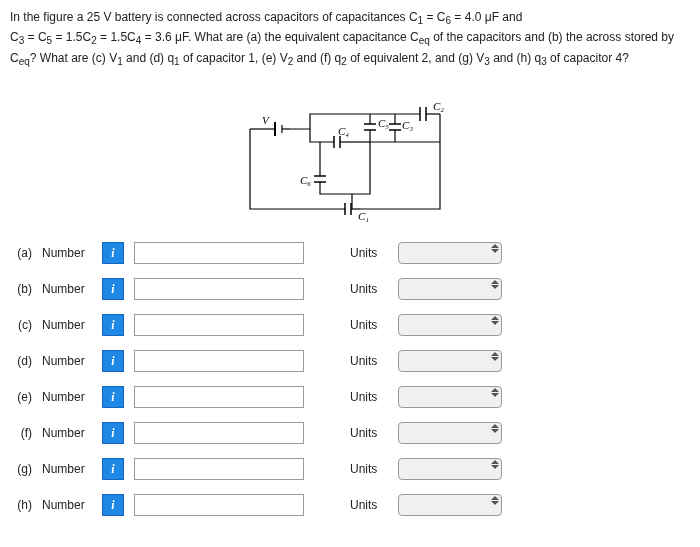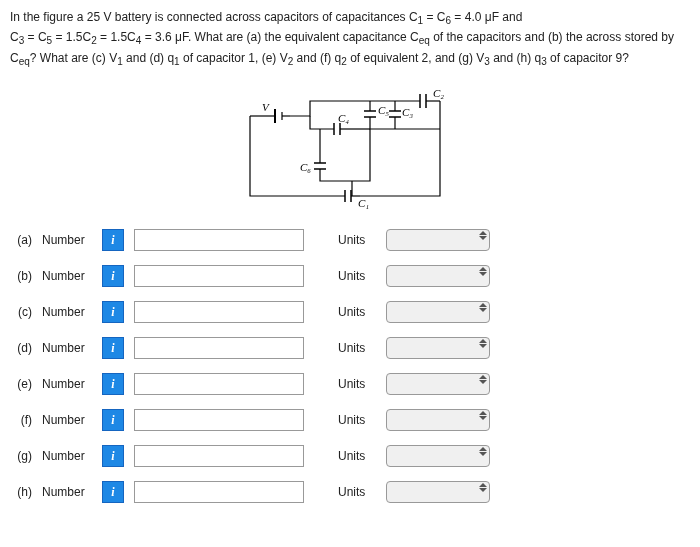--- a/index.html
+++ b/index.html
@@ -6,21 +6,21 @@
   body {
     font-family: Arial, Helvetica, sans-serif;
     font-size: 12px;
     color: #222;
     background: #fff;
     width: 700px;
     padding: 8px 10px;
   }
   .question {
     line-height: 1.5;
-    margin-bottom: 12px;
+    margin-bottom: 25px;
   }
   .figure-wrap {
     display: flex;
     justify-content: center;
     margin-bottom: 18px;
   }
   svg.circuit { display: block; }
   .rows { display: flex; flex-direction: column; gap: 14px; }
   .row {
     display: flex;
@@ -41,21 +41,21 @@
     display: inline-flex;
     align-items: center; justify-content: center;
     cursor: pointer;
   }
   .num-input {
     width: 170px; height: 22px;
     border: 1px solid #999;
     padding: 0 4px;
     font-size: 12px;
   }
-  .units-label { margin-left: 24px; width: 38px; }
+  .units-label { margin-left: 36px; width: 38px; }
   .select-wrap {
     position: relative;
     width: 104px; height: 22px;
   }
   .unit-select {
     width: 100%; height: 100%;
     border: 1px solid #999;
     border-radius: 4px;
     background: #f0f0f0;
     font-size: 12px;
@@ -76,21 +76,21 @@
   }
   .stepper .up { border-bottom: 4px solid #555; }
   .stepper .down { border-top: 4px solid #555; }
 </style>
 </head>
 <body>
 
 <div class="question">
   <span>In the figure a 25 V battery is connected across capacitors of capacitances C</span><sub>1</sub><span> = C</span><sub>6</sub><span> = 4.0 μF and</span><br>
   <span>C</span><sub>3</sub><span> = C</span><sub>5</sub><span> = 1.5C</span><sub>2</sub><span> = 1.5C</span><sub>4</sub><span> = 3.6 μF.  What are (a) the equivalent capacitance C</span><sub>eq</sub><span> of the capacitors and (b) the across stored by</span><br>
-  <span>C</span><sub>eq</sub><span>? What are (c) V</span><sub>1</sub><span> and (d) q</span><sub>1</sub><span> of capacitor 1, (e) V</span><sub>2</sub><span> and (f) q</span><sub>2</sub><span> of equivalent 2, and (g) V</span><sub>3</sub><span> and (h) q</span><sub>3</sub><span> of capacitor 9?</span>
+  <span>C</span><sub>eq</sub><span>? What are (c) V</span><sub>1</sub><span> and (d) q</span><sub>1</sub><span> of capacitor 1, (e) V</span><sub>2</sub><span> and (f) q</span><sub>2</sub><span> of equivalent 2, and (g) V</span><sub>3</sub><span> and (h) q</span><sub>3</sub><span> of capacitor 4?</span>
 </div>
 
 <div class="figure-wrap">
   <svg class="circuit" width="220" height="130" viewBox="0 0 220 130">
     <g stroke="#000" stroke-width="1.2" fill="none">
 
       <path d="M10 35 L10 115 L105 115"></path>
       <path d="M120 115 L200 115 L200 20"></path>
       <path d="M10 35 L35 35"></path>
       <path d="M50 35 L70 35 L70 20 L180 20"></path>

